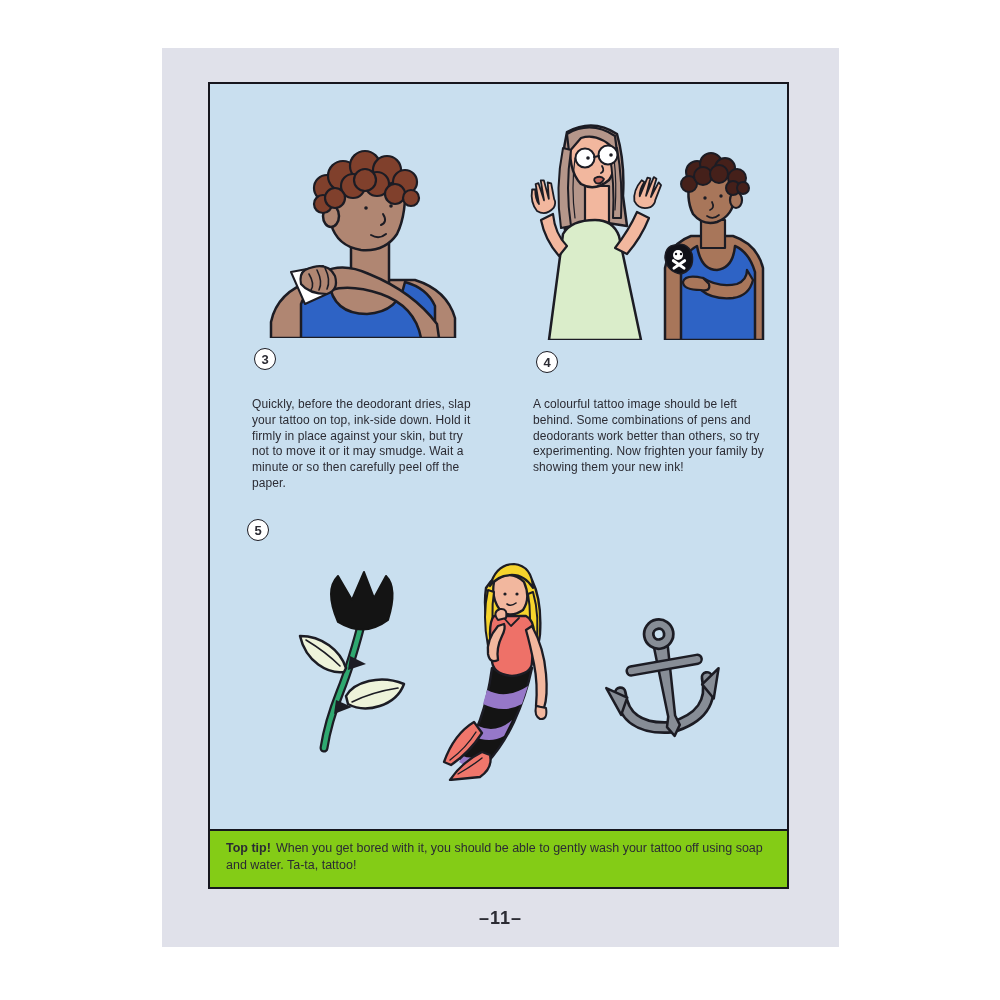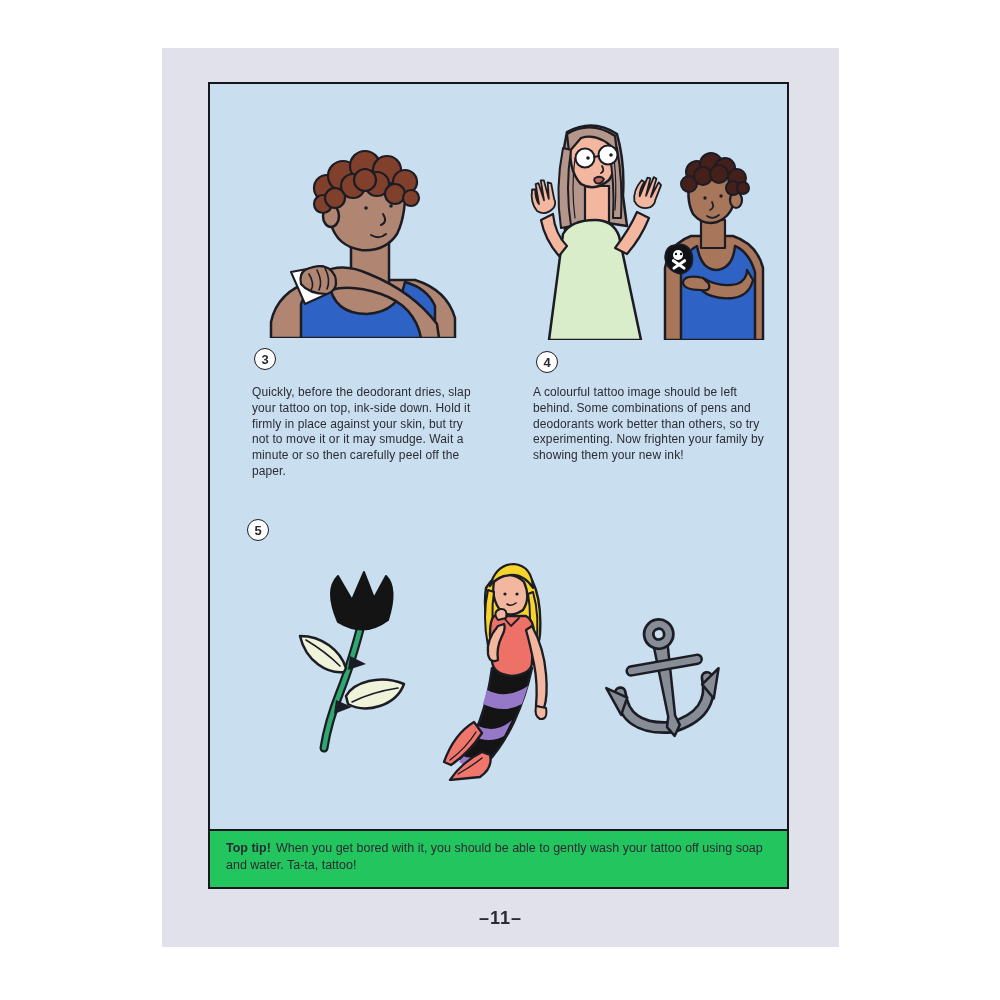--- a/index.html
+++ b/index.html
@@ -2,26 +2,26 @@
 <html><head>
 <meta charset="utf-8">
 <style>
   html,body{margin:0;padding:0;background:#ffffff;}
   .canvas{position:relative;width:1000px;height:1000px;background:#ffffff;overflow:hidden;
           font-family:"Liberation Sans",sans-serif;color:#2b2b33;}
   .book-page{position:absolute;left:162px;top:48px;width:677px;height:899px;background:#e0e1ea;}
   .panel{position:absolute;left:46px;top:34px;width:581px;height:749px;box-sizing:border-box;
          border:2px solid #16161e;background:#c9dfef;}
   .tip-box{position:absolute;left:46px;top:781px;width:581px;height:60px;box-sizing:border-box;
-           border:2px solid #16161e;background:#22c55e;padding:9px 16px;font-size:12.5px;line-height:1.38;}
+           border:2px solid #16161e;background:#84cc16;padding:9px 16px;font-size:12.5px;line-height:1.38;}
   .tip-label{font-weight:bold;margin-right:5px;}
   .step-circle{position:absolute;width:22px;height:22px;border:1.7px solid #1c1c24;border-radius:50%;
                background:#ffffff;display:flex;align-items:center;justify-content:center;
                font-size:13px;font-weight:bold;box-sizing:border-box;}
-  .step-text{position:absolute;font-size:12px;line-height:1.32;letter-spacing:.1px;}
+  .step-text{position:absolute;font-size:12px;line-height:1.32;letter-spacing:.1px;margin-top:12px;}
   .step5-text{position:absolute;font-size:12px;white-space:nowrap;letter-spacing:.1px;}
   .page-number{position:absolute;left:0;top:860px;width:100%;text-align:center;
                font-size:18px;font-weight:bold;letter-spacing:1px;}
   .illus{position:absolute;}
   svg{display:block;width:100%;height:100%;}
 </style>
 </head>
 <body>
 
 <div class="canvas">

